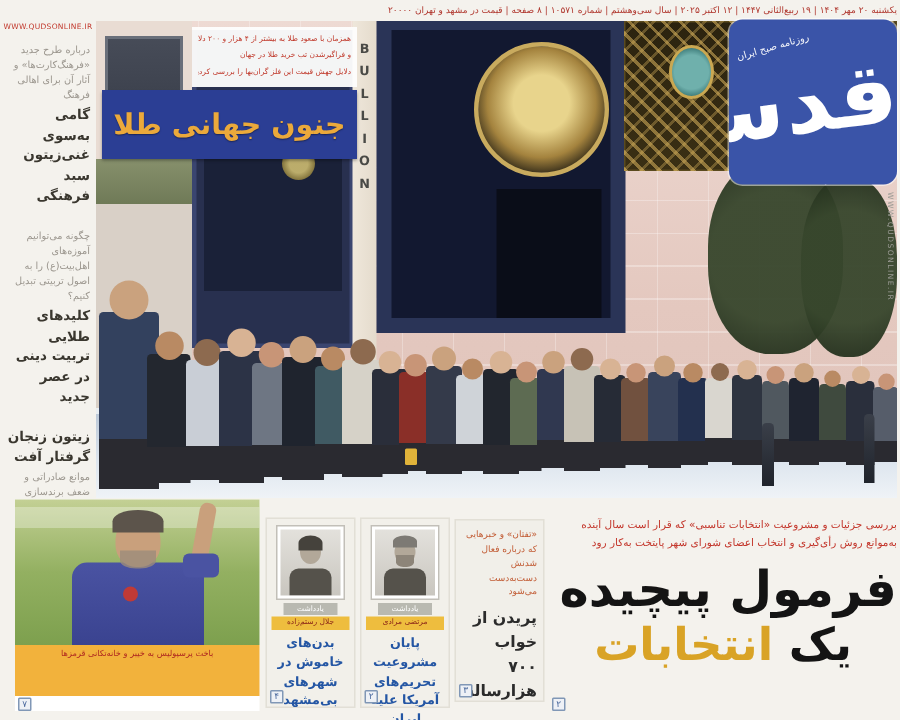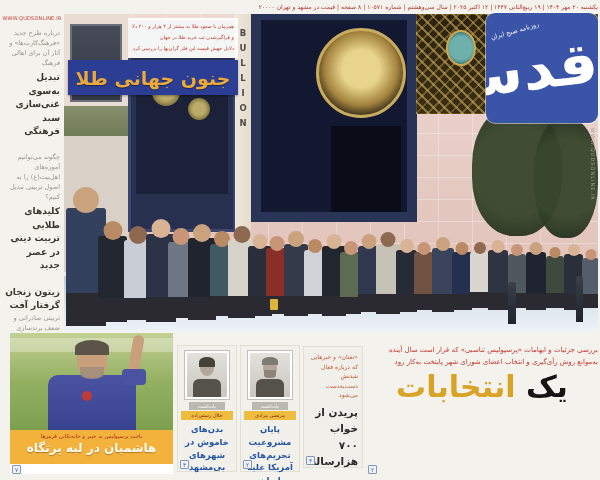--- a/index.html
+++ b/index.html
@@ -80,21 +80,21 @@
   .bollard { position:absolute; background:linear-gradient(#3a3f49,#20242c); border-radius:3px 3px 0 0; }
   .person { position:absolute; border-radius:3px 3px 0 0; }
   .person .head { position:absolute; left:50%; transform:translateX(-50%); border-radius:50%; }
   .bag { position:absolute; background:#e0b33a; border-radius:1px; }
 
   
   .lead-kicker { position:absolute; left:64px; top:4px; width:110px; height:40px;
       background:rgba(253,253,252,.96); padding:3px 4px; z-index:4; }
   .lead-kicker div { font-size:5px; color:#c0392b; line-height:2.2; white-space:nowrap;
       overflow:hidden; text-align:right; }
-  .lead-band { position:absolute; left:4px; top:46px; width:170px; height:35px;
+  .lead-band { position:absolute; left:4px; top:46px; width:170px; height:46px;
       background:#2b3e94; z-index:4; display:flex; align-items:center; justify-content:center;
       box-shadow:0 1px 2px rgba(0,0,0,.35); }
   .lead-band span { font-size:19px; font-weight:bold; color:#eba93b;
       text-shadow:0 1px 1px rgba(0,0,0,.4); white-space:nowrap; }
 
   
   .badge { width:9px; height:9px; border:1px solid #8097b6; background:#eef1f6;
       color:#49689d; font-size:6px; line-height:7px; text-align:center; border-radius:1px; }
 
   .sport { position:absolute; left:10px; top:333px; width:163px; height:141px; background:#fff; }
@@ -289,46 +289,45 @@
   <div class="masthead">
     <div class="tagline">روزنامه صبح ایران</div>
     <div class="logo-big">قدس</div>
   </div>
   <div class="url-vertical">WWW.QUDSONLINE.IR</div>
 
   <div class="sidebar">
     <div class="site">WWW.QUDSONLINE.IR</div>
     <div class="sb-item">
       <div class="sb-kicker">درباره طرح جدید «فرهنگ‌کارت‌ها» و آثار آن برای اهالی فرهنگ</div>
-      <div class="sb-title">تبدیل به‌سوی غنی‌سازی سبد فرهنگی</div>
+      <div class="sb-title">گامی به‌سوی غنی‌زیتون سبد فرهنگی</div>
     </div>
     <div class="sb-item">
       <div class="sb-kicker">چگونه می‌توانیم آموزه‌های اهل‌بیت(ع) را به اصول تربیتی تبدیل کنیم؟</div>
       <div class="sb-title">کلیدهای طلایی تربیت دینی در عصر جدید</div>
     </div>
     <div class="sb-item">
       <div class="sb-title">زیتون زنجان گرفتار آفت</div>
-      <div class="sb-kicker">تربیتی صادراتی و ضعف برندسازی</div>
+      <div class="sb-kicker">موانع صادراتی و ضعف برندسازی</div>
     </div>
   </div>
 
   <div class="sport">
     <div class="sphoto">
       <div class="stand"></div>
       <div class="coach-arm"></div>
       <div class="coach-torso"></div>
       <div class="coach-sleeve"></div>
       <div class="coach-logo"></div>
       <div class="coach-head"></div>
       <div class="coach-hair"></div>
       <div class="coach-beard"></div>
     </div>
     <div class="sband">
       <div class="l1">باخت پرسپولیس به خیبر و خانه‌تکانی قرمزها</div>
-      <div class="l2">هاشمیان در لبه پرتگاه</div>
     </div>
     <div class="badge">۷</div>
   </div>
 
   <div class="note" style="left:240px;">
     <div class="frame">
       <div class="pic">
         <div class="sil-body"></div>
         <div class="sil-head"></div>
         <div class="sil-hair" style="background:#7d7a74;"></div>
@@ -355,22 +354,23 @@
     <div class="badge">۴</div>
   </div>
 
   <div class="taftan">
     <div class="tkicker">«تفتان» و خبرهایی که درباره فعال شدنش دست‌به‌دست می‌شود</div>
     <div class="ttitle">پریدن از خواب ۷۰۰ هزارساله</div>
     <div class="badge">۳</div>
   </div>
 
   <div class="mainstory">
-    <div class="mkicker">بررسی جزئیات و ابهامات «پرسپولیس تناسبی» که قرار است سال آینده</div>
+    <div class="mkicker">بررسی جزئیات و مشروعیت «انتخابات تناسبی» که قرار است سال آینده</div>
     <div class="mkicker">به‌موانع روش رأی‌گیری و انتخاب اعضای شورای شهر پایتخت به‌کار رود</div>
+    <div class="h1">فرمول پیچیده</div>
     <div class="h2">
       <span class="black">یک</span>
       <span> </span>
       <span class="gold">انتخابات</span>
     </div>
     <div class="badge">۲</div>
   </div>
 
 </div>
 

